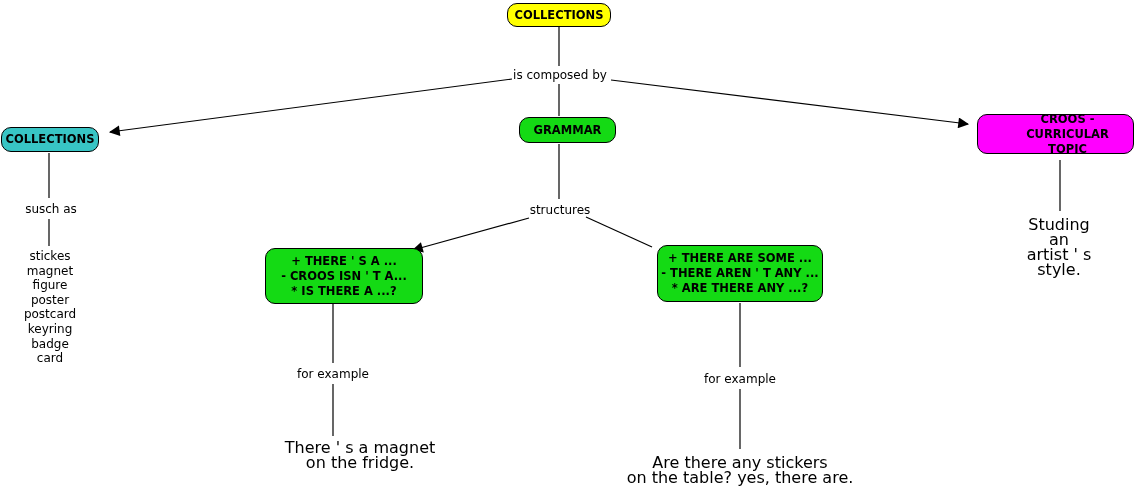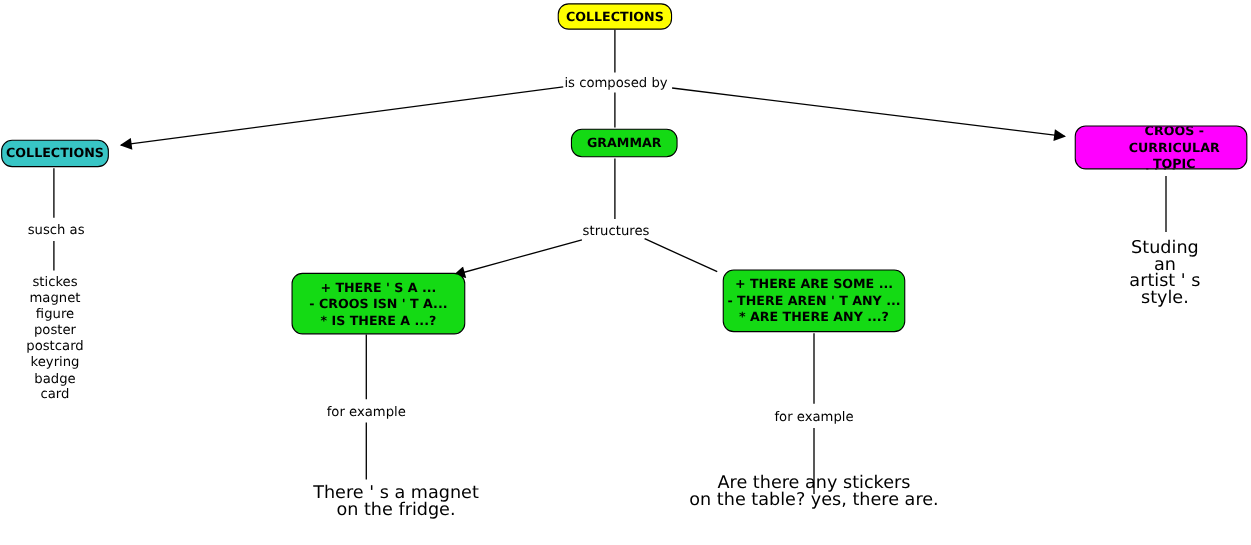--- a/index.html
+++ b/index.html
@@ -139,19 +139,19 @@
     <span>poster</span>
     <span>postcard</span>
     <span>keyring</span>
     <span>badge</span>
     <span>card</span>
   </div>
 
   <div class="freetext" style="left:332px; top:440px;margin-left:28px;">There ' s a magnet
 on the fridge.</div>
 
-  <div class="freetext" style="left:740px; top:431px;text-align:center;">Are there any stickers
+  <div class="freetext" style="left:740px; top:455px;text-align:center;">Are there any stickers
 on the table? yes, there are.</div>
 
   <div class="freetext" style="left:1059px; top:217px;">Studing an
 artist ' s style.</div>
 
 </div>
 
 </body></html>

